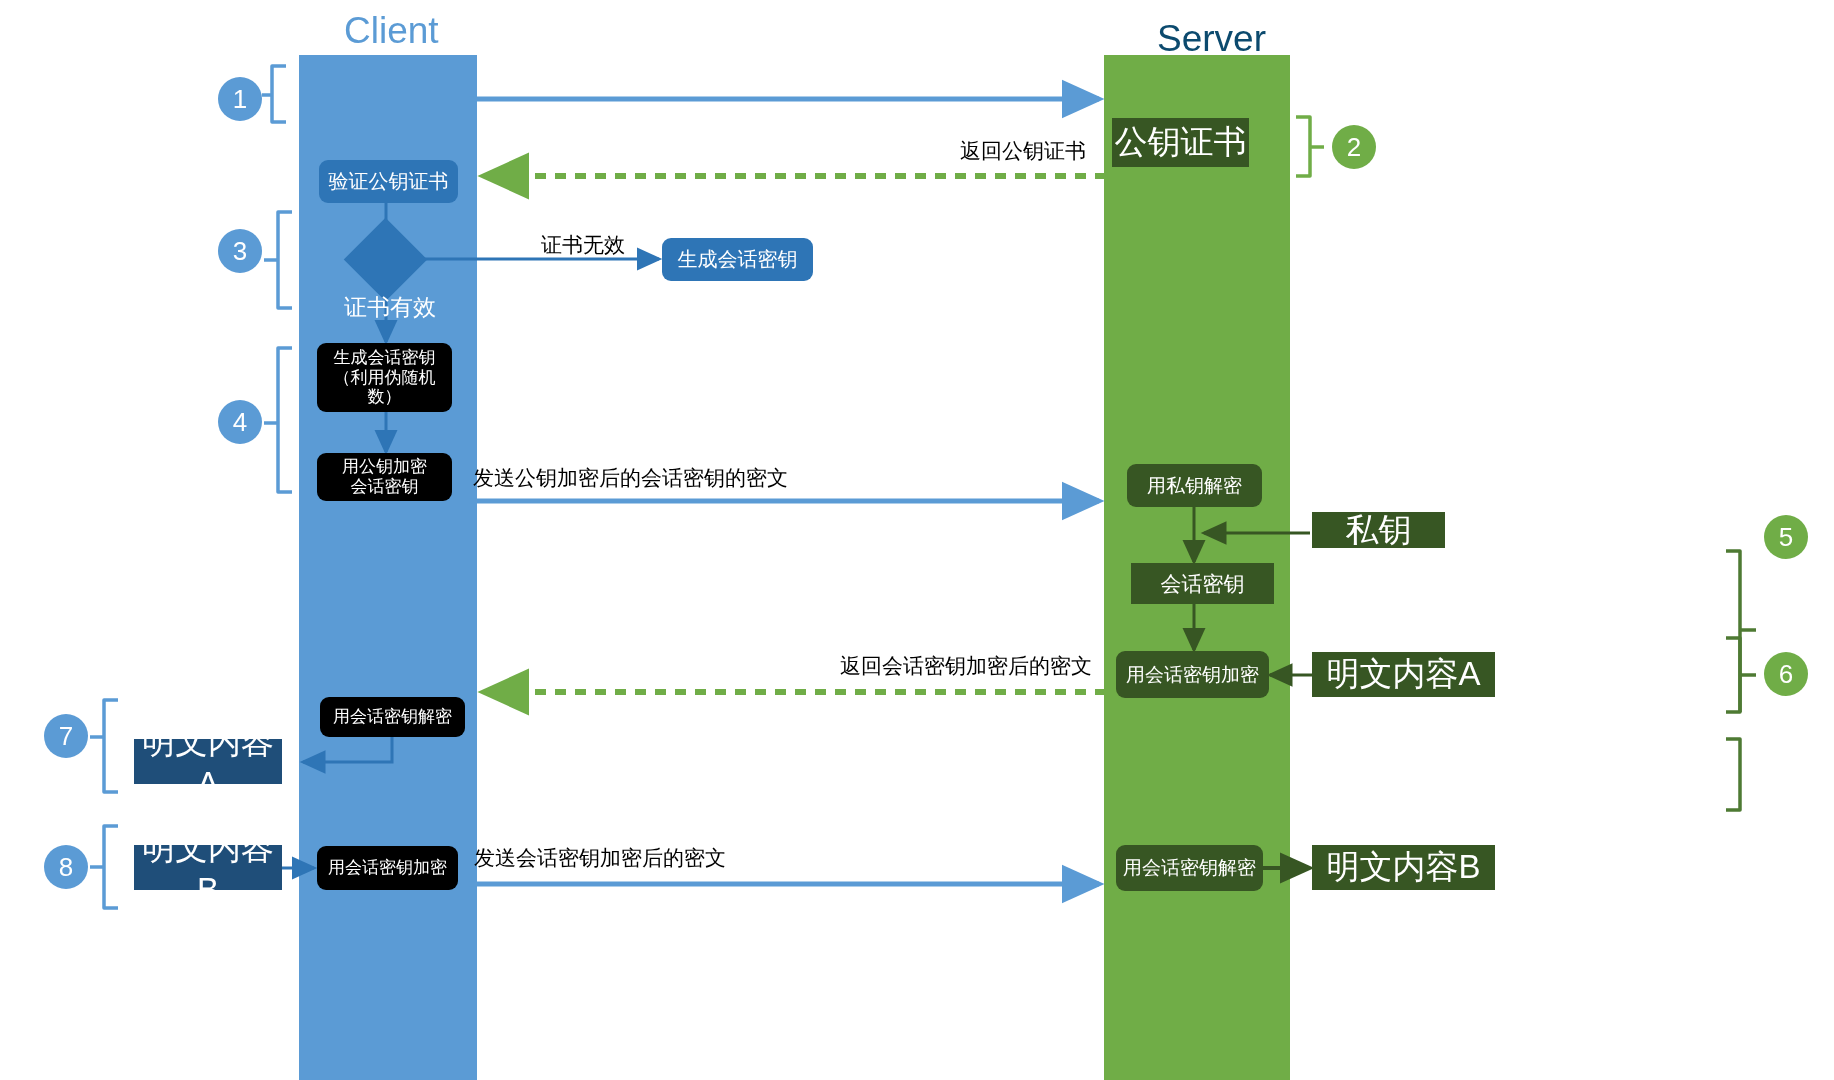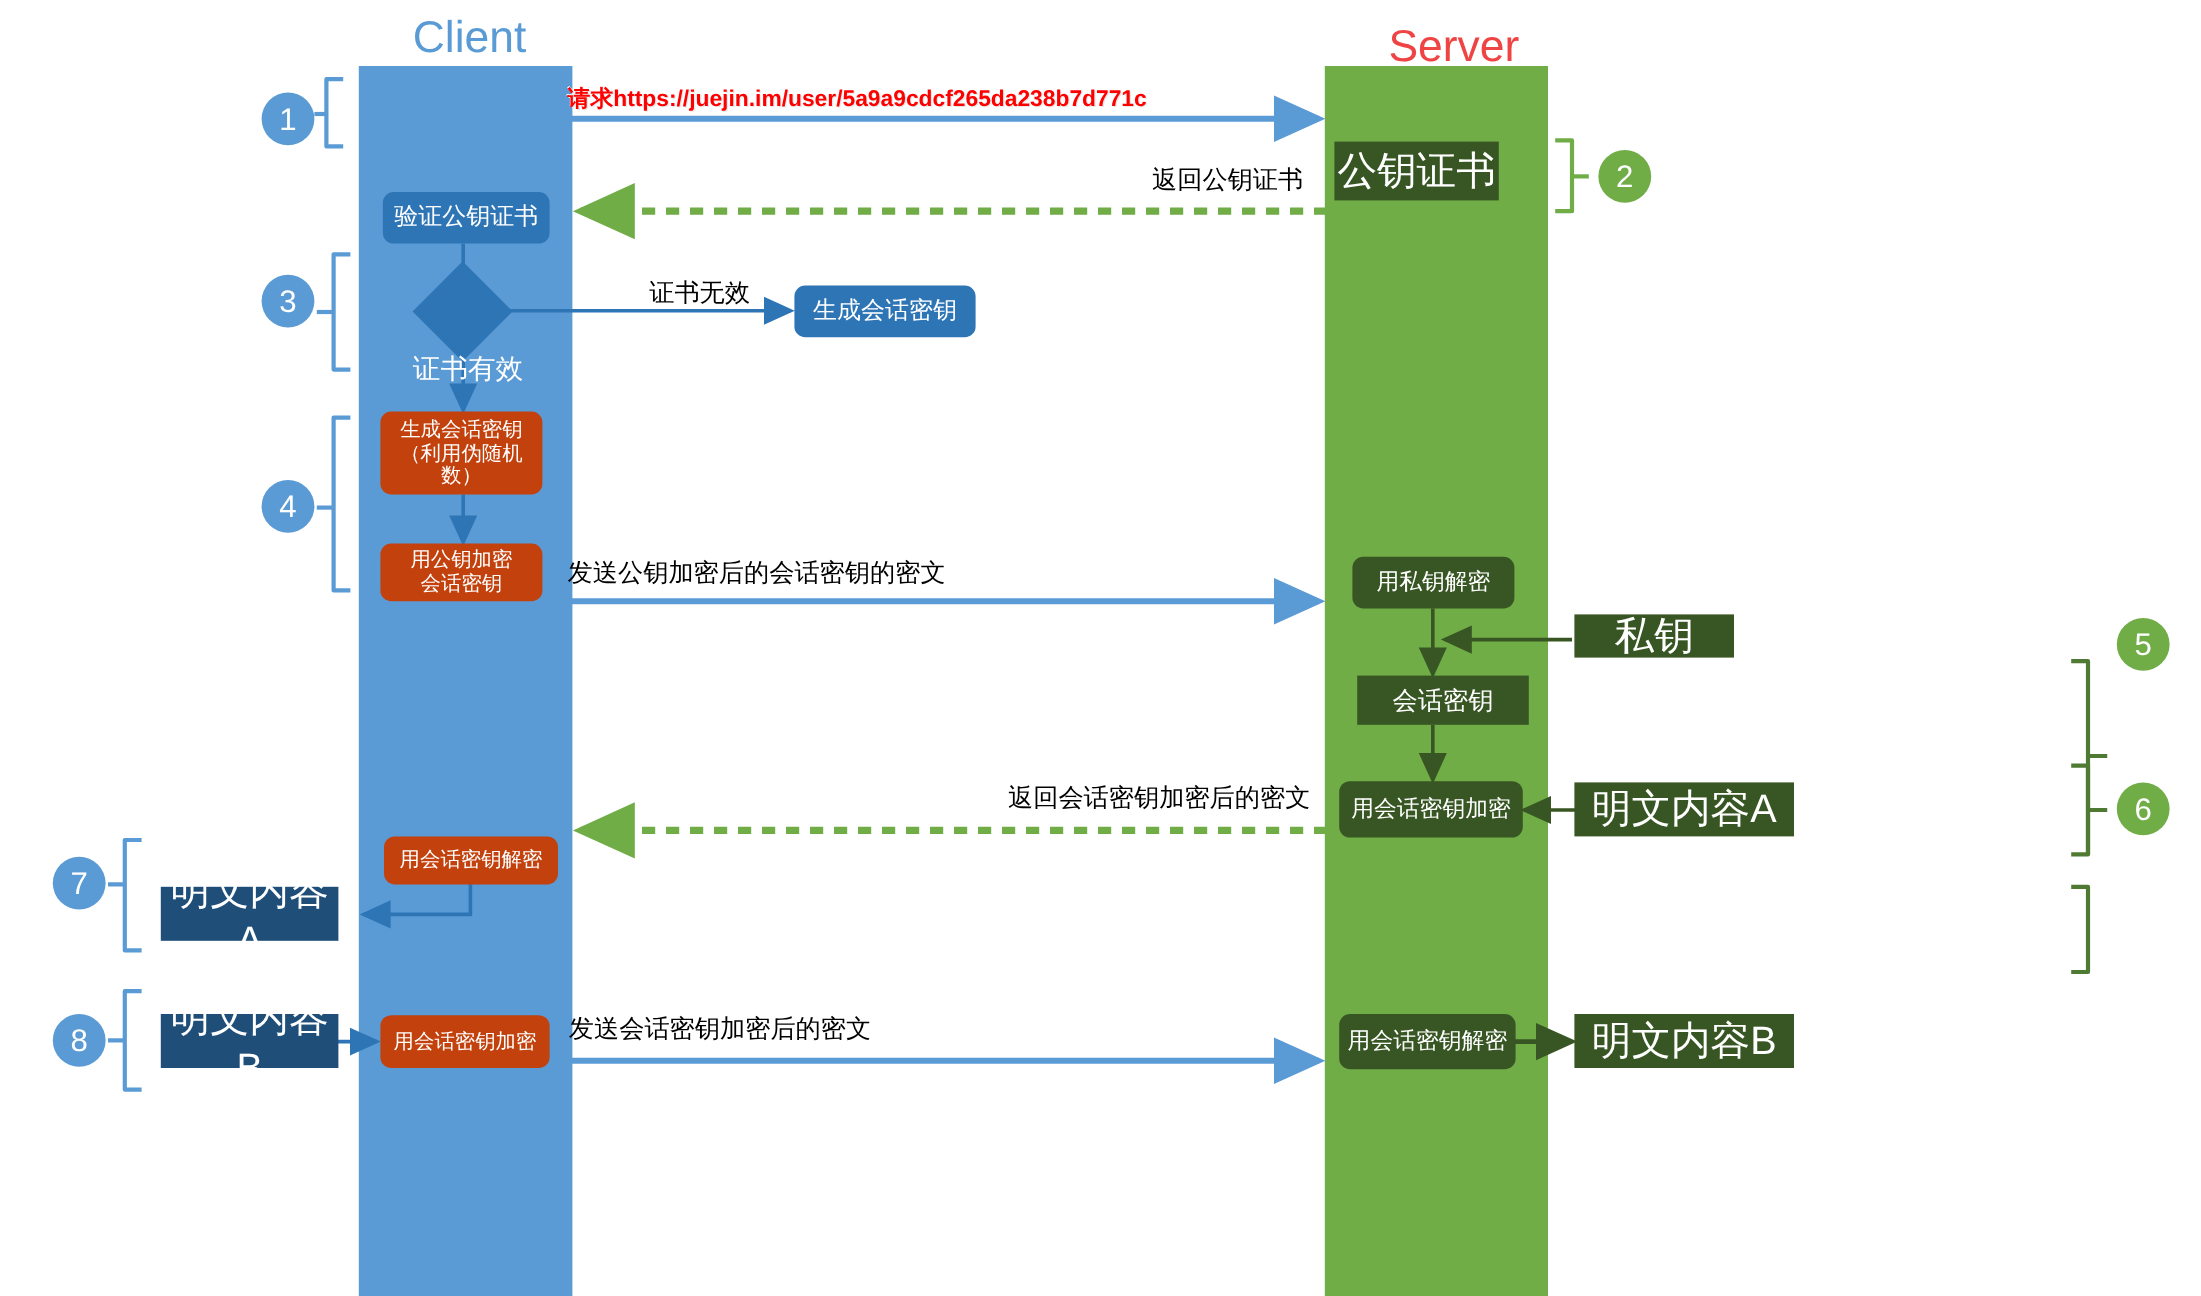--- a/index.html
+++ b/index.html
@@ -5,27 +5,27 @@
   html,body{margin:0;padding:0;background:#ffffff;}
   body{font-family:"Liberation Sans","DejaVu Sans",sans-serif;}
   #stage{position:relative;width:1834px;height:1080px;background:#fff;overflow:hidden;margin-left:14px;}
 
   
   .lane{position:absolute;}
   .lane-client{background:#5b9bd5;}
   .lane-server{background:#70ad47;}
   .lane-title{position:absolute;font-size:37px;line-height:1;white-space:nowrap;}
   .lane-title.client{color:#5b9bd5;}
-  .lane-title.server{color:#ef4444;}
+  .lane-title.server{color:#0c4a6e;}
 
   
   .box{position:absolute;display:flex;align-items:center;justify-content:center;
        text-align:center;color:#fff;box-sizing:border-box;}
   .box.rounded{border-radius:9px;}
-  .blue-proc{background:#c2410c;font-size:17px;line-height:1.15;}
+  .blue-proc{background:#000000;font-size:17px;line-height:1.15;}
   .blue-proc-lite{background:#2e75b6;font-size:20px;line-height:1.15;}
   .green-proc{background:#375623;font-size:19px;line-height:1.15;}
   .dark-navy{background:#1f4e79;font-size:33px;}
   .dark-green{background:#375623;font-size:33px;}
   .green-sq{background:#375623;font-size:33px;}
 
   
   .diamond{position:absolute;background:#2e75b6;transform:rotate(45deg);}
 
   
@@ -156,21 +156,20 @@
   <div class="box green-sq" style="left:1117px;top:563px;width:143px;height:41px;font-size:21px;">会话密钥</div>
 
   <div class="box rounded green-proc" style="left:1102px;top:651px;width:153px;height:47px;">用会话密钥加密</div>
 
   <div class="box dark-green" style="left:1298px;top:652px;width:183px;height:45px;">明文内容A</div>
 
   <div class="box rounded green-proc" style="left:1102px;top:845px;width:147px;height:46px;">用会话密钥解密</div>
 
   <div class="box dark-green" style="left:1298px;top:845px;width:183px;height:45px;">明文内容B</div>
 
-  <div class="alabel red" style="left:459px;top:73px;">请求https://juejin.im/user/5a9a9cdcf265da238b7d771c</div>
 
   <div class="alabel" style="left:946px;top:140px;">返回公钥证书</div>
 
   <div class="alabel" style="left:527px;top:234px;">证书无效</div>
 
   <div class="alabel" style="left:459px;top:467px;">发送公钥加密后的会话密钥的密文</div>
 
   <div class="alabel" style="left:826px;top:655px;">返回会话密钥加密后的密文</div>
 
   <div class="alabel" style="left:460px;top:847px;">发送会话密钥加密后的密文</div>

